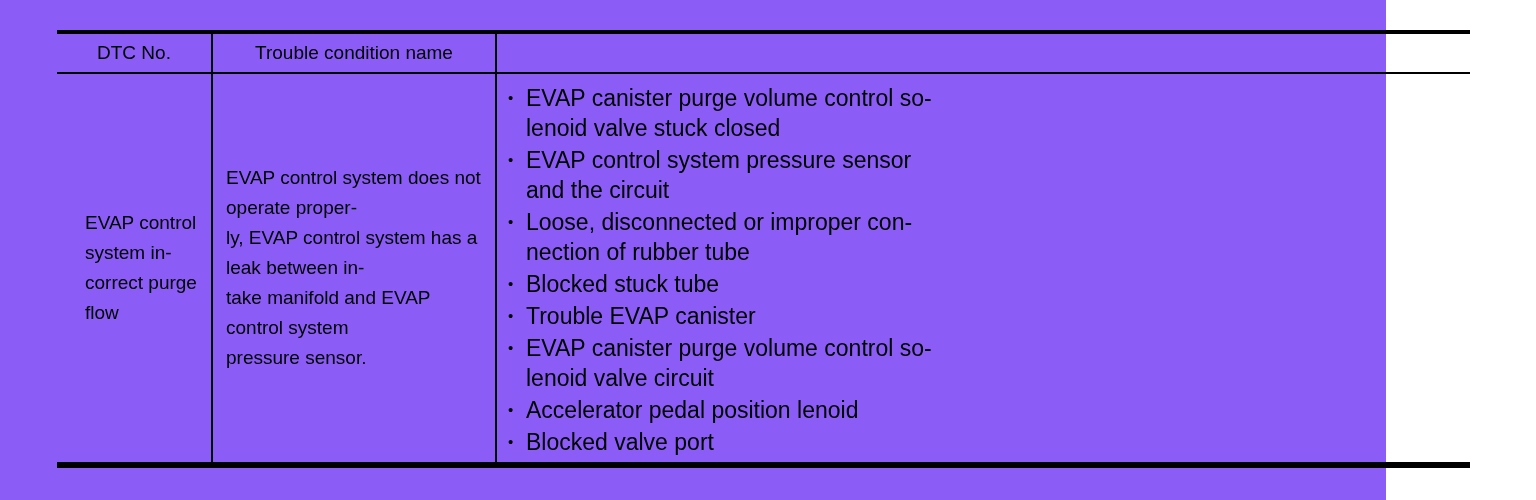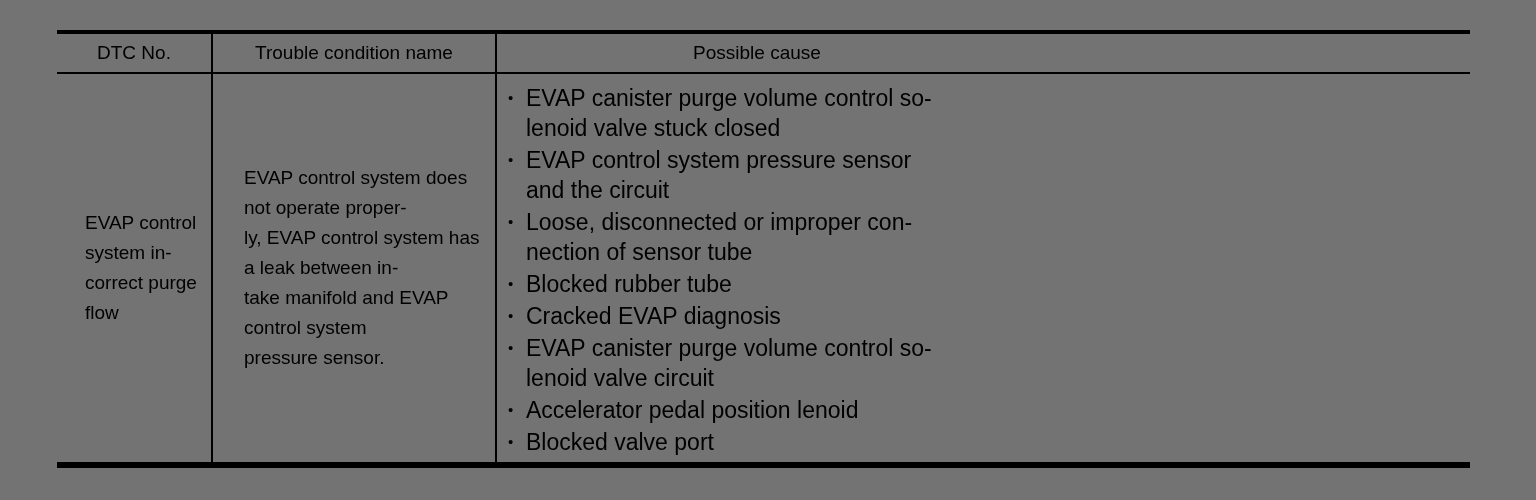--- a/index.html
+++ b/index.html
@@ -2,23 +2,23 @@
 <html><head>
 <meta charset="utf-8">
 <style>
   html, body {
     margin: 0;
     padding: 0;
     background: #ffffff;
   }
   .page {
     position: relative;
-    width: 1536px;
+    width: 1386px;
     height: 500px;
-    background: #737373;
+    background: #8b5cf6;
     font-family: "Liberation Sans", "DejaVu Sans", sans-serif;
     color: #000000;
   }
   .dtc-table {
     position: absolute;
     left: 57px;
     top: 30px;
     width: 1413px;
     border-top: 4px solid #000000;
     border-bottom: 6px solid #000000;
@@ -56,23 +56,22 @@
     text-align: left;
   }
   .pre {
     white-space: pre-line;
   }
   .cell.name-cell {
     padding-left: 28px;
     padding-right: 8px;
   }
   .cell.cond-cell {
-    padding-left: 7px;
+    padding-left: 13px;
     padding-right: 10px;
-    margin-left: 24px;
   }
   .cell.cause-cell {
     padding: 9px 6px 0 11px;
   }
   ul.cause-list {
     margin: 0;
     padding: 0;
     list-style: none;
   }
   ul.cause-list li {
@@ -94,21 +93,20 @@
 </style>
 </head>
 <body>
 
 <div class="page">
   <div class="dtc-table">
 
     <div class="trow header">
       <div class="cell sep center">DTC No.</div>
       <div class="cell sep center">Trouble condition name</div>
-      <div class="cell center">Possible cause</div>
     </div>
 
     <div class="trow body">
 
       <div class="cell sep vmid-left name-cell pre">EVAP control system in-
 correct purge flow</div>
 
       <div class="cell sep vmid-left cond-cell pre">EVAP control system does not operate proper-
 ly, EVAP control system has a leak between in-
 take manifold and EVAP control system
@@ -122,29 +120,29 @@
 lenoid valve stuck closed</span>
           </li>
           <li>
             <span class="bullet-marker">•</span>
             <span class="cause-text">EVAP control system pressure sensor
 and the circuit</span>
           </li>
           <li>
             <span class="bullet-marker">•</span>
             <span class="cause-text">Loose, disconnected or improper con-
-nection of sensor tube</span>
+nection of rubber tube</span>
           </li>
           <li>
             <span class="bullet-marker">•</span>
-            <span class="cause-text">Blocked rubber tube</span>
+            <span class="cause-text">Blocked stuck tube</span>
           </li>
           <li>
             <span class="bullet-marker">•</span>
-            <span class="cause-text">Cracked EVAP diagnosis</span>
+            <span class="cause-text">Trouble EVAP canister</span>
           </li>
           <li>
             <span class="bullet-marker">•</span>
             <span class="cause-text">EVAP canister purge volume control so-
 lenoid valve circuit</span>
           </li>
           <li>
             <span class="bullet-marker">•</span>
             <span class="cause-text">Accelerator pedal position lenoid</span>
           </li>

